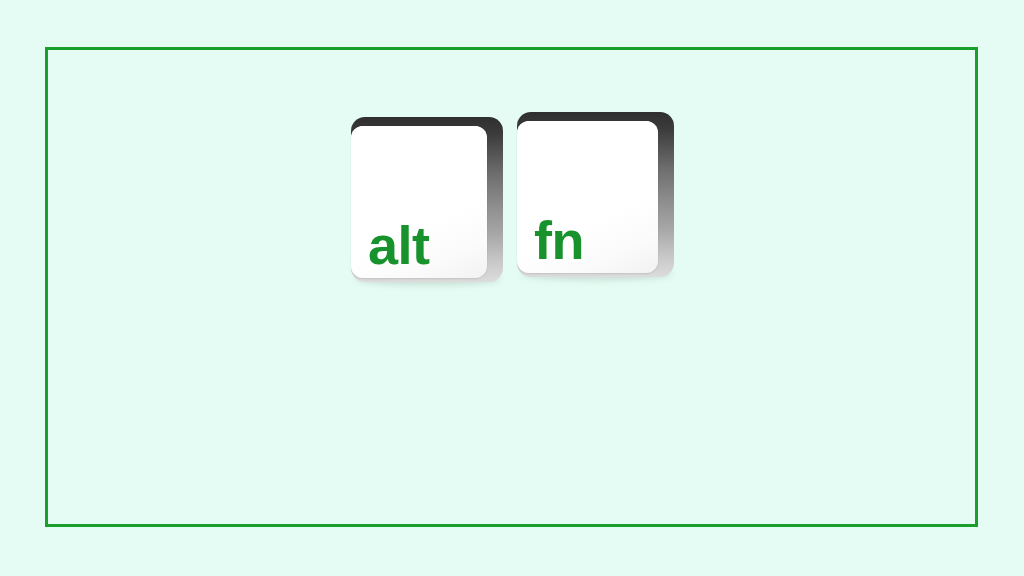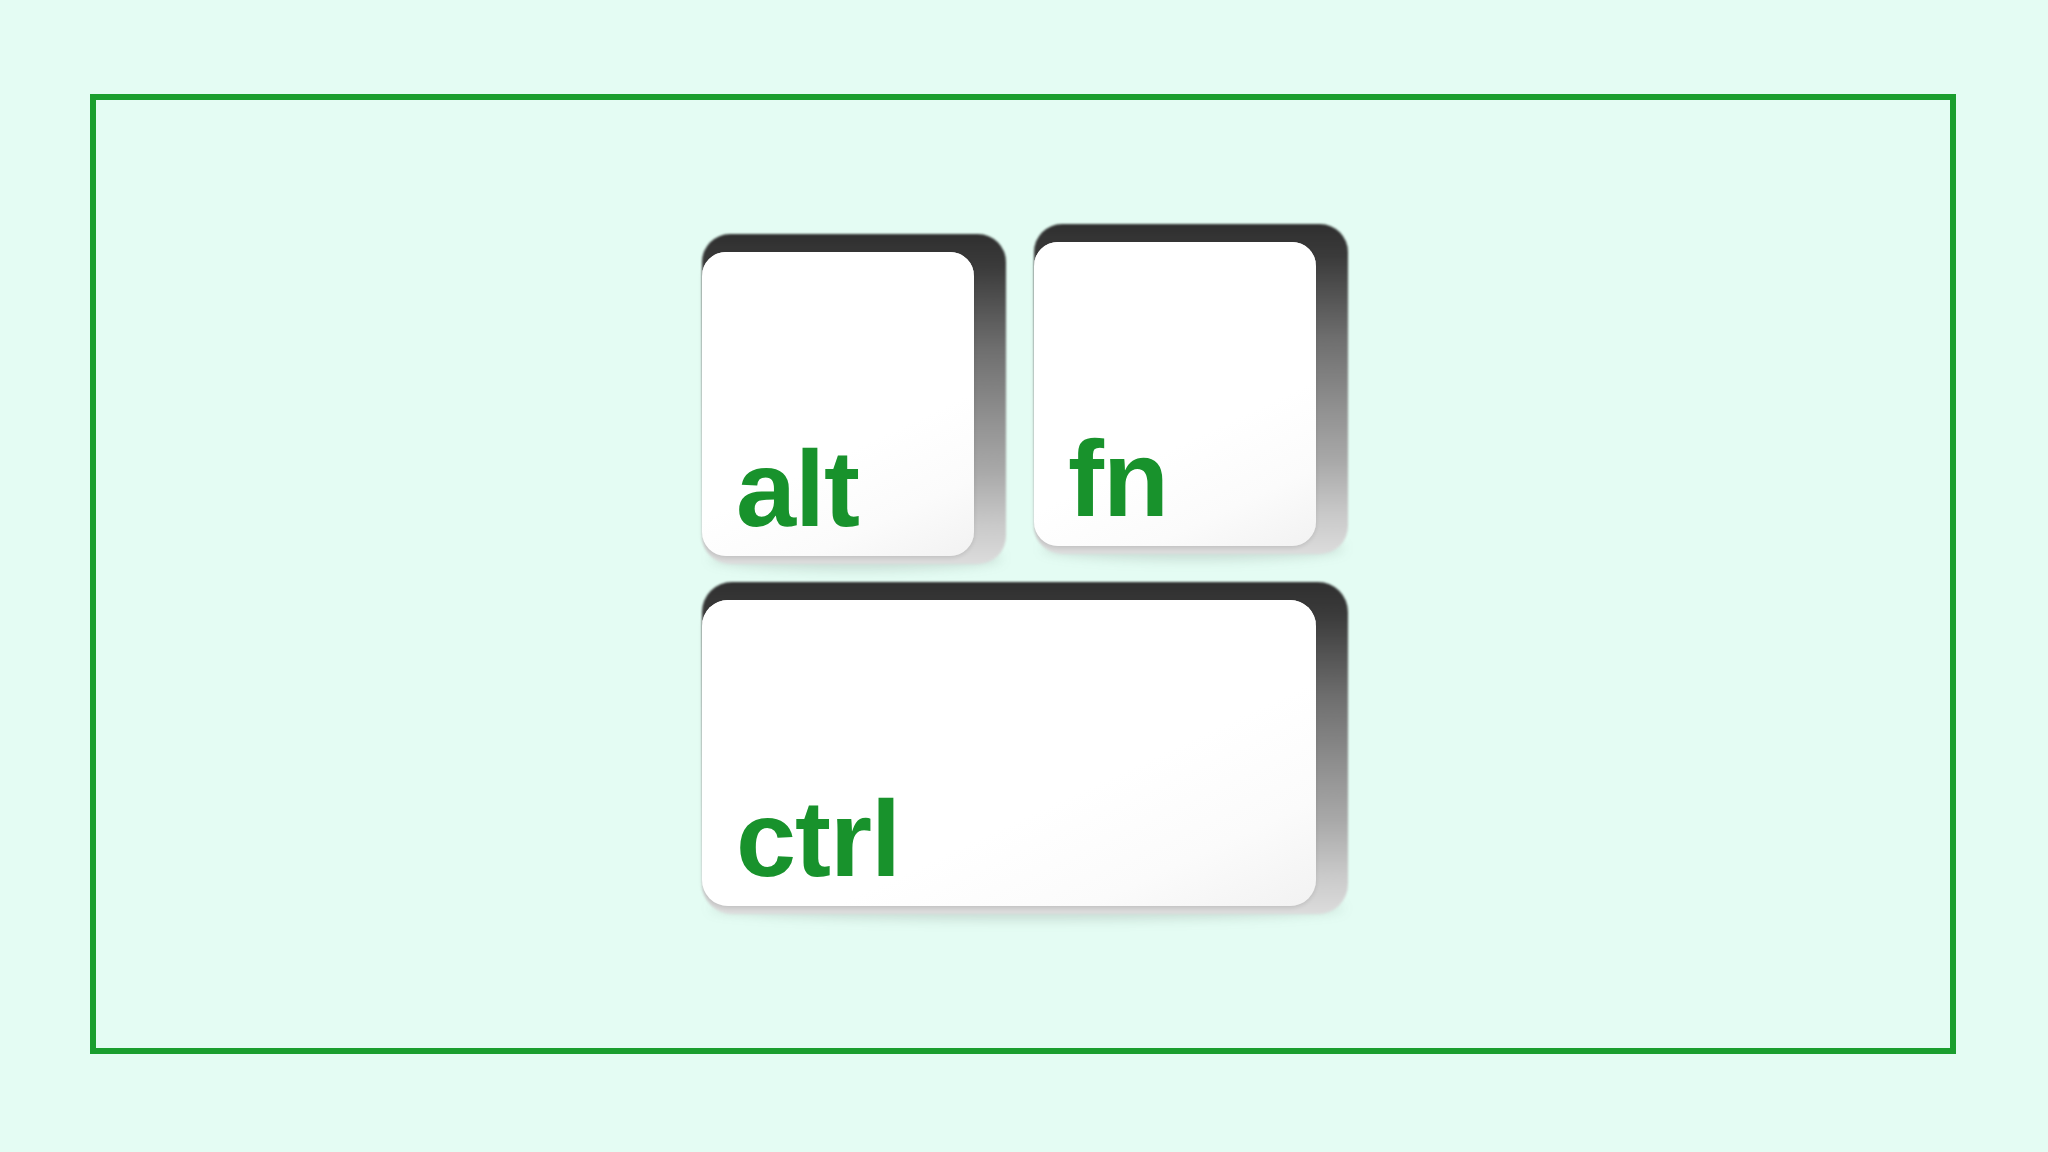--- a/index.html
+++ b/index.html
@@ -135,22 +135,15 @@
     </div>
 
     <div class="key" id="key-fn">
       <div class="drop"></div>
       <div class="body"></div>
       <div class="cap">
         <span class="label">fn</span>
       </div>
     </div>
 
-    <div class="key" id="key-ctrl">
-      <div class="drop"></div>
-      <div class="body"></div>
-      <div class="cap">
-        <span class="label">ctrl</span>
-      </div>
-    </div>
 
   </div>
 </div>
 
 </body></html>

